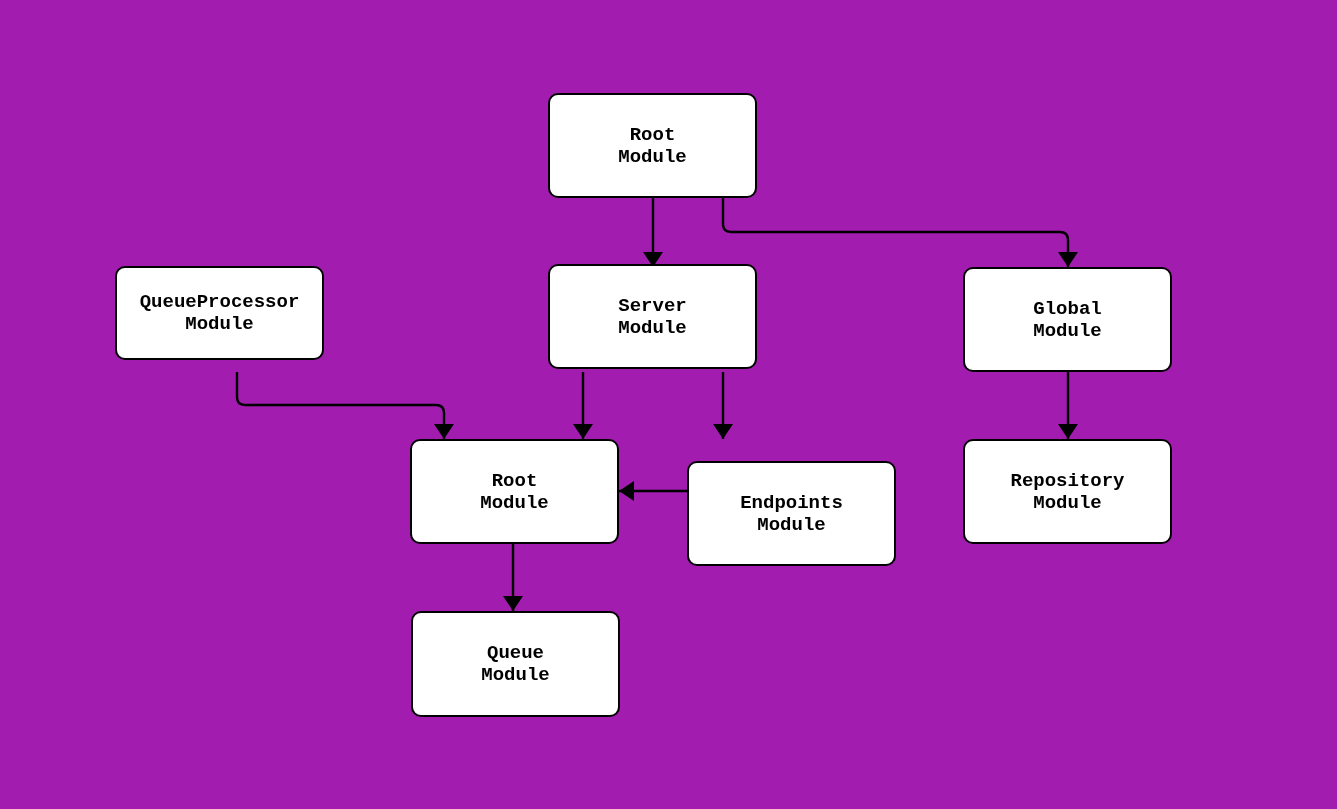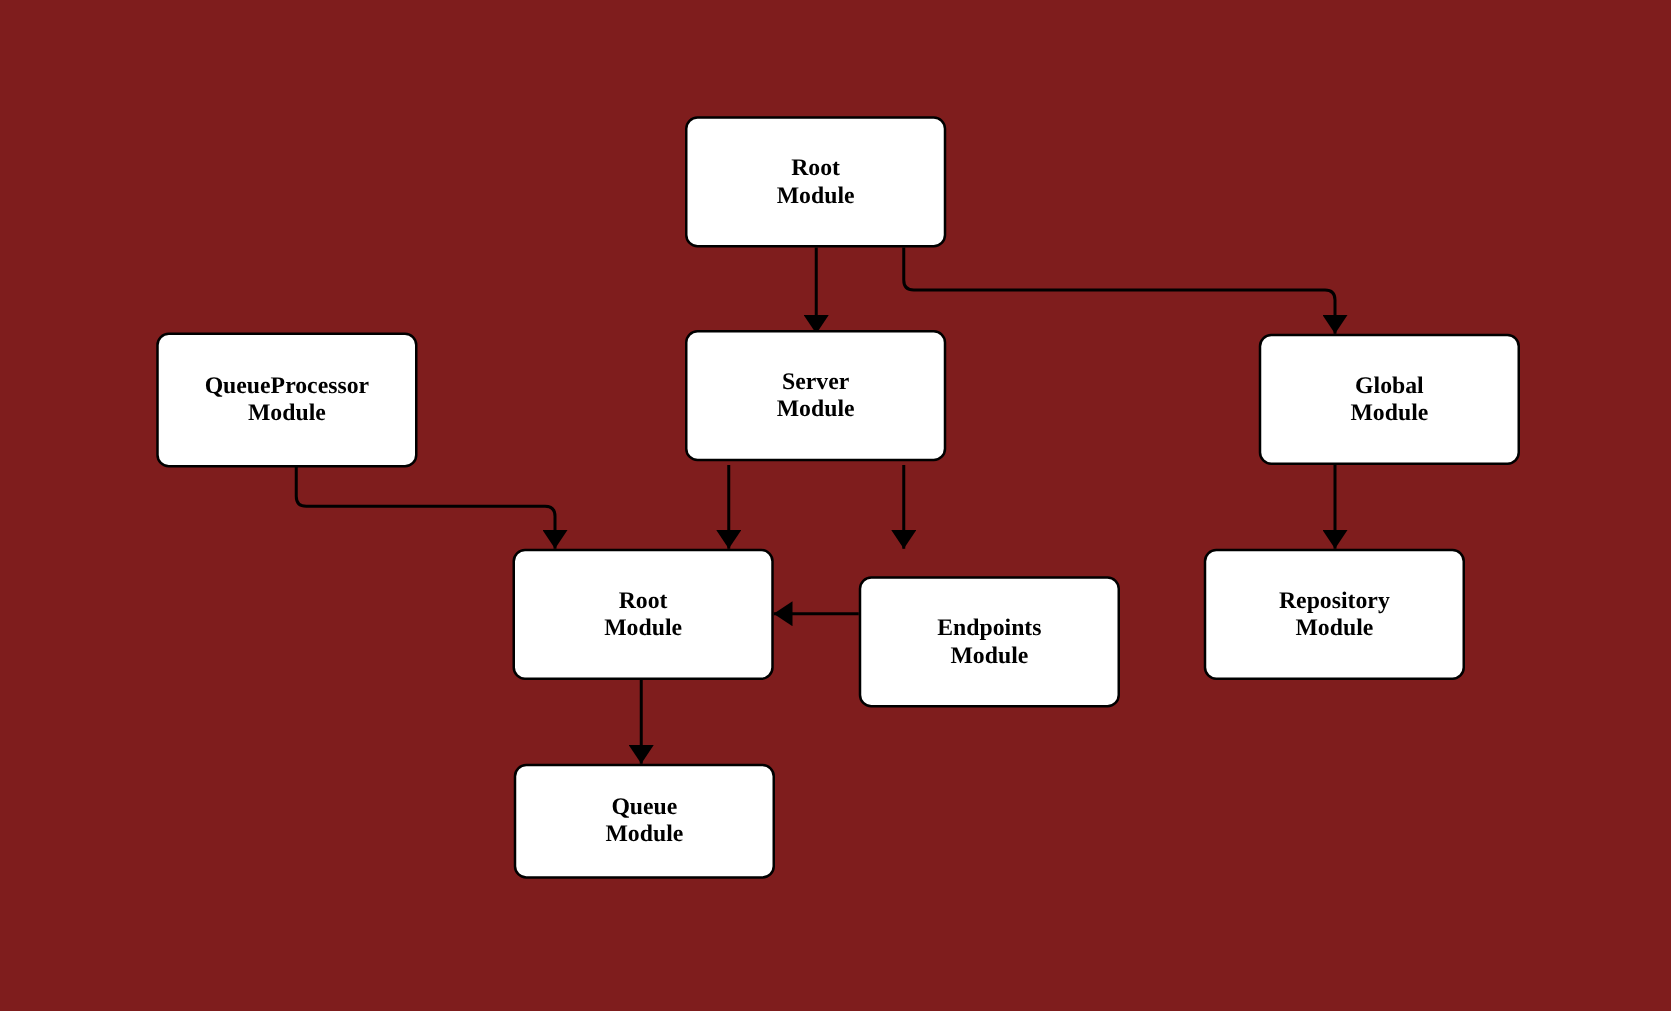--- a/index.html
+++ b/index.html
@@ -4,22 +4,22 @@
 <style>
   html, body {
     margin: 0;
     padding: 0;
     background: #ffffff;
   }
   .canvas {
     position: relative;
     width: 1337px;
     height: 809px;
-    background: #7f1d1d;
-    font-family: Liberation Serif, serif;
+    background: #a21caf;
+    font-family: Liberation Mono, monospace;
     overflow: hidden;
   }
   .edge-layer {
     position: absolute;
     left: 0;
     top: 0;
     width: 1337px;
     height: 809px;
   }
   .edge-layer path.edge {
@@ -43,27 +43,27 @@
   .node .label {
     white-space: pre-line;
     text-align: center;
     font-size: 19px;
     font-weight: bold;
     line-height: 22px;
     color: #000000;
   }
   
   .node-root          { left: 548px; top: 93px;  }
-  .node-queue-processor { left: 125px; top: 266px; height: 108px; }
+  .node-queue-processor { left: 115px; top: 266px; height: 94px; }
   .node-server        { left: 548px; top: 264px; }
-  .node-global        { left: 963px; top: 267px; margin-left: 44px; }
+  .node-global        { left: 963px; top: 267px; }
   .node-core          { left: 410px; top: 439px; }
   .node-endpoints     { left: 687px; top: 461px; }
   .node-repository    { left: 963px; top: 439px; }
-  .node-queue         { left: 411px; top: 611px; height: 92px; }
+  .node-queue         { left: 411px; top: 611px; height: 106px; }
 </style>
 </head>
 <body>
 
 <div class="canvas">
 
   <svg class="edge-layer" viewBox="0 0 1337 809" xmlns="http://www.w3.org/2000/svg">
     <defs>
       <marker id="arrowhead" markerUnits="userSpaceOnUse" markerWidth="15" markerHeight="20" refX="15" refY="10" orient="auto">
         <path d="M0,0 L15,10 L0,20 Z" fill="#000000"></path>

